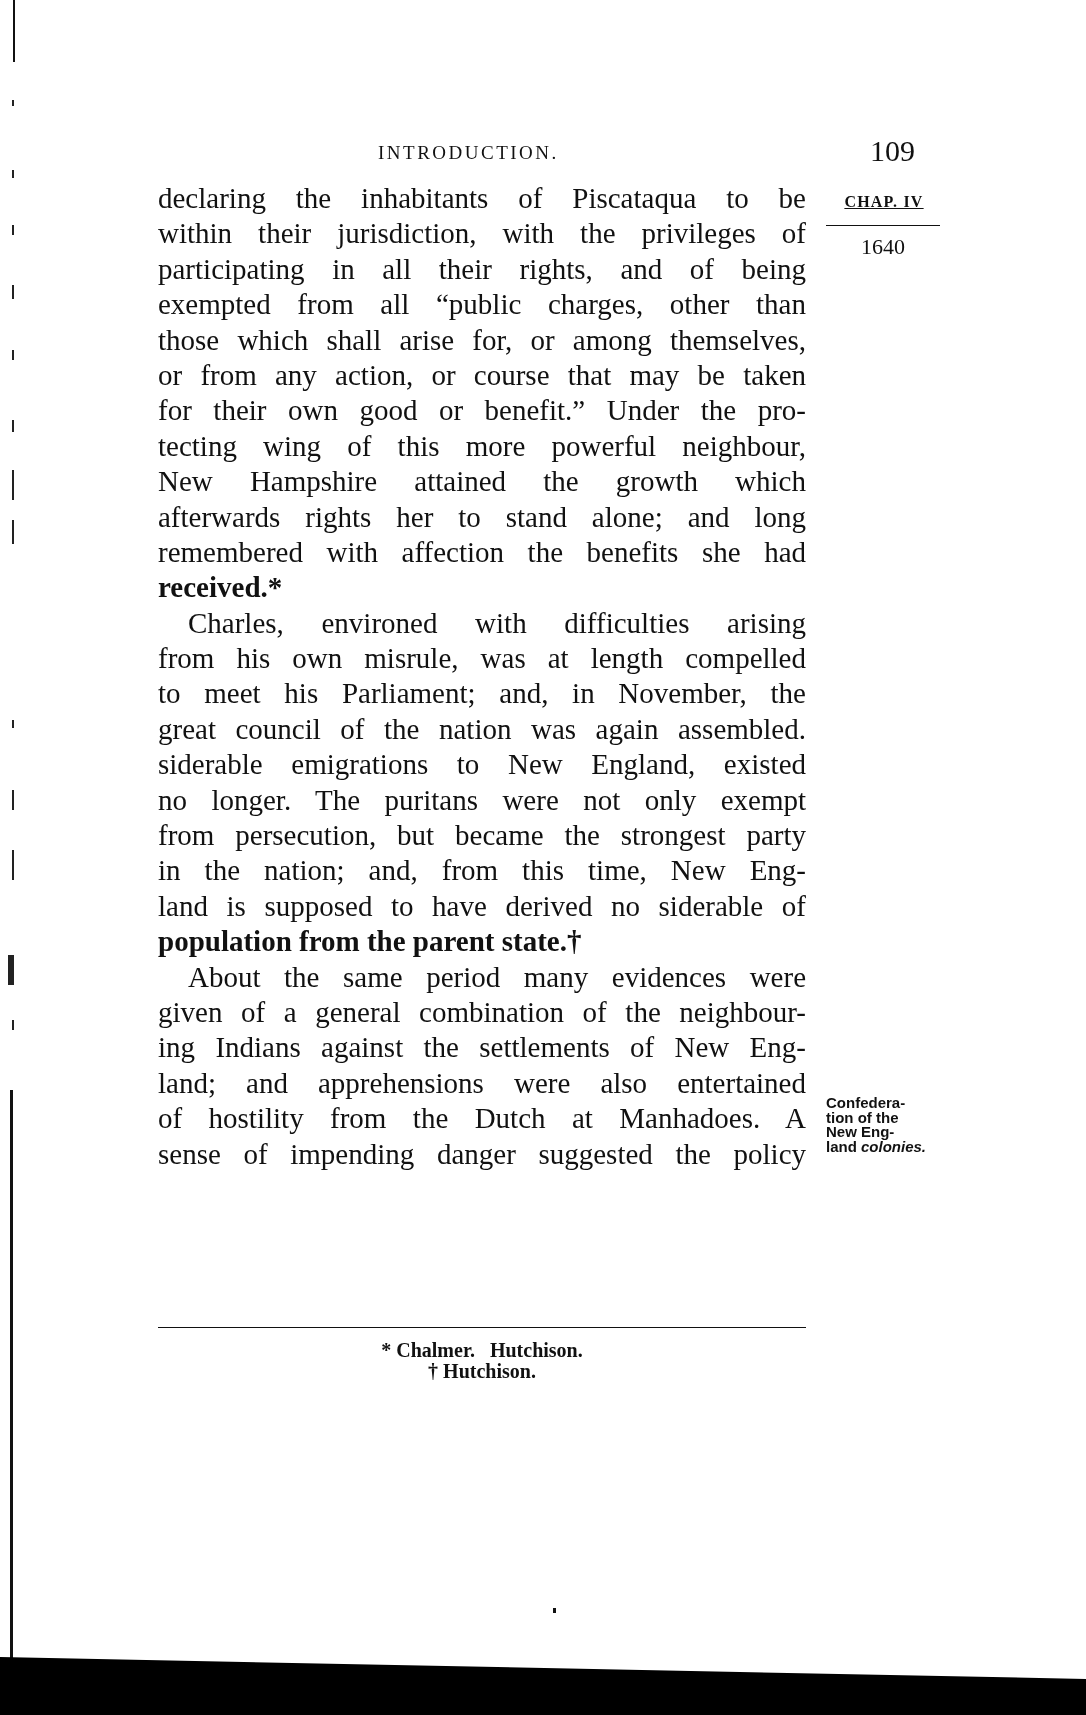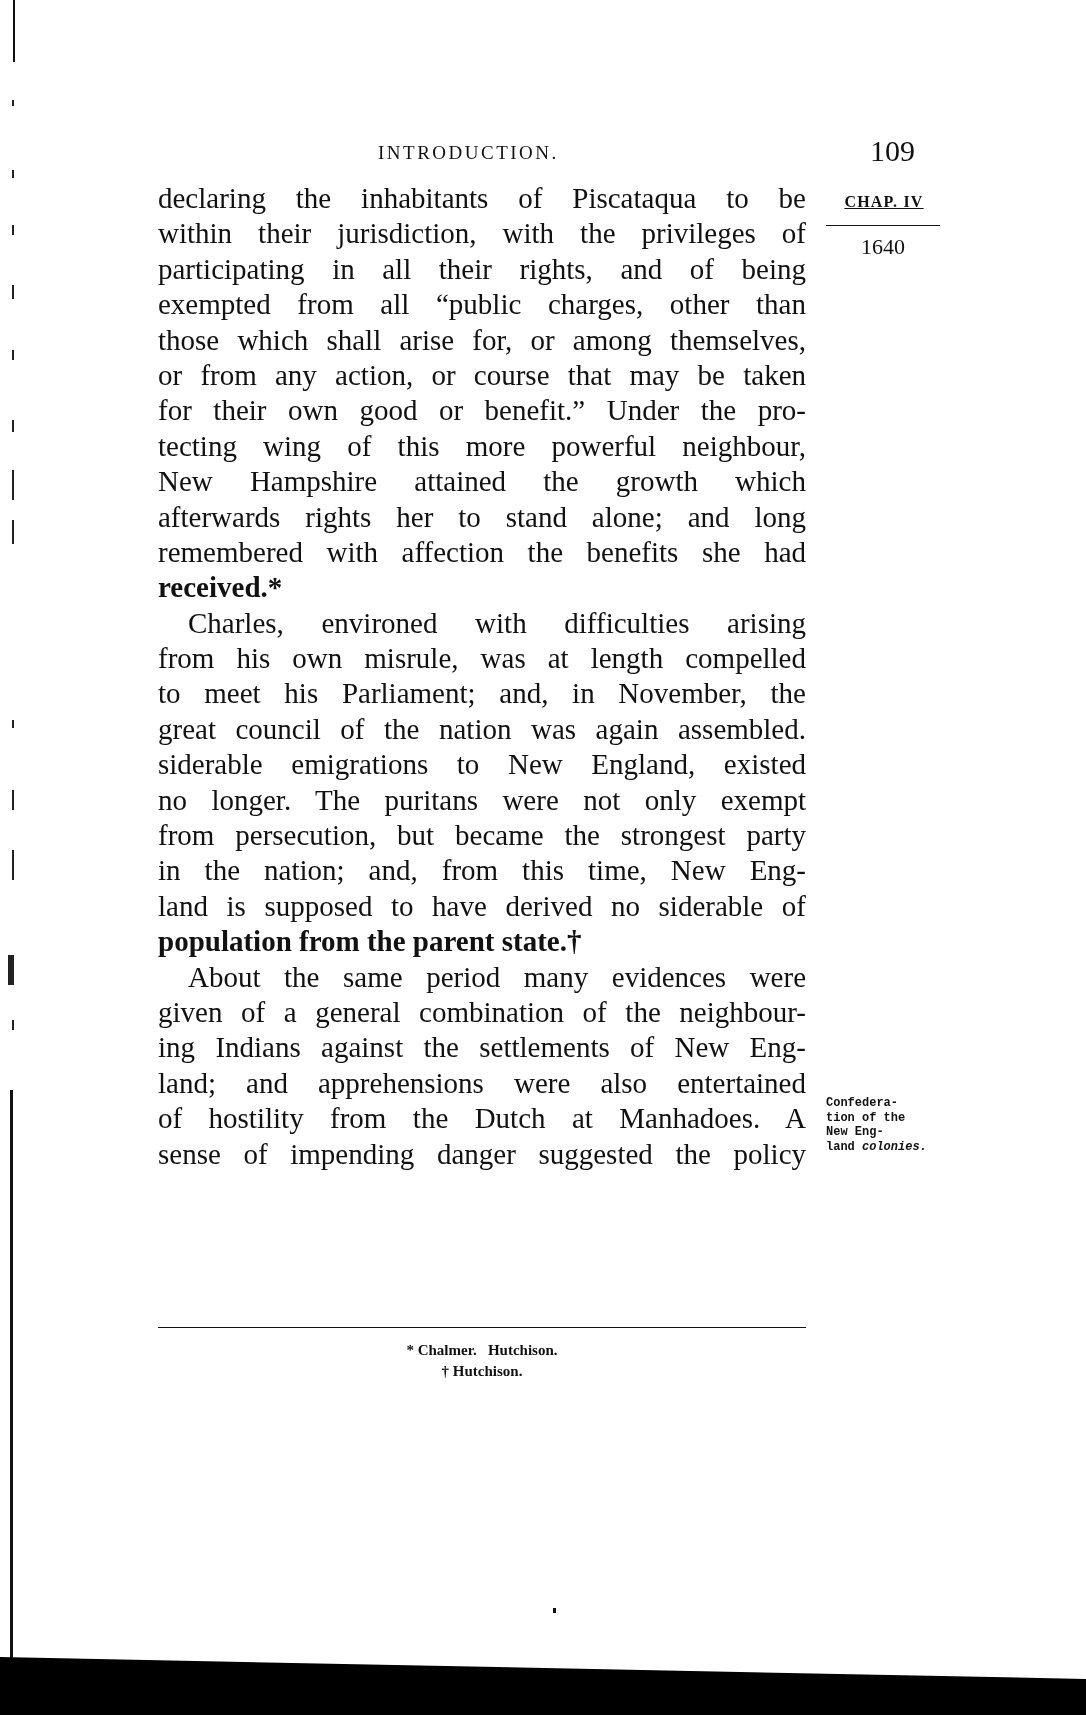--- a/index.html
+++ b/index.html
@@ -95,41 +95,41 @@
       left: 845px;
       width: 76px;
       text-align: center;
       font-size: 22px;
     }
     .margin-note {
       position: absolute;
       top: 1096px;
       left: 826px;
       width: 110px;
-      font-size: 12px;
+      font-size: 15px;
       line-height: 14.5px;
       font-weight: bold;
-      font-family: Liberation Mono, monospace;
+      font-family: Liberation Sans, sans-serif;
     }
     .margin-note .it { font-style: italic; }
     .footnote-rule {
       position: absolute;
       top: 1327px;
       left: 158px;
       width: 648px;
       height: 0;
       border-top: 1.5px solid #111;
     }
     .footnotes {
       position: absolute;
       top: 1340px;
       left: 158px;
       width: 648px;
       text-align: center;
-      font-size: 15px;
+      font-size: 20px;
       line-height: 21px;
       font-weight: bold;
     }
     .stray-dot {
       position: absolute;
       left: 553px;
       top: 1608px;
       width: 3px;
       height: 5px;
       background: #111;

